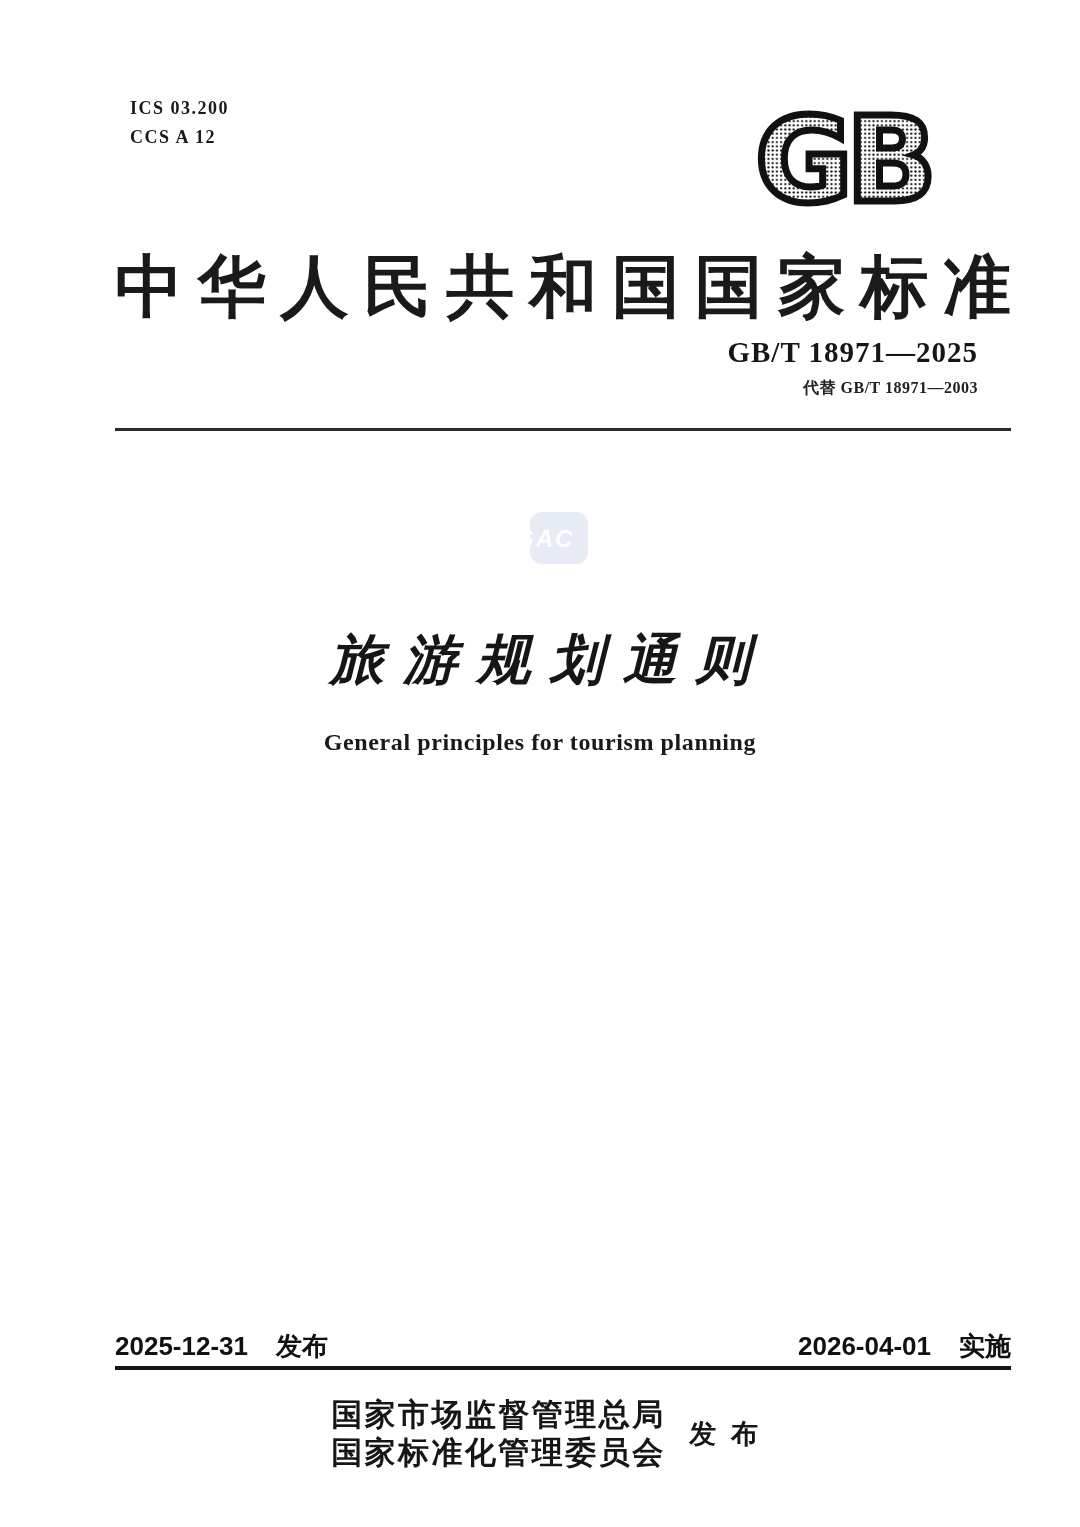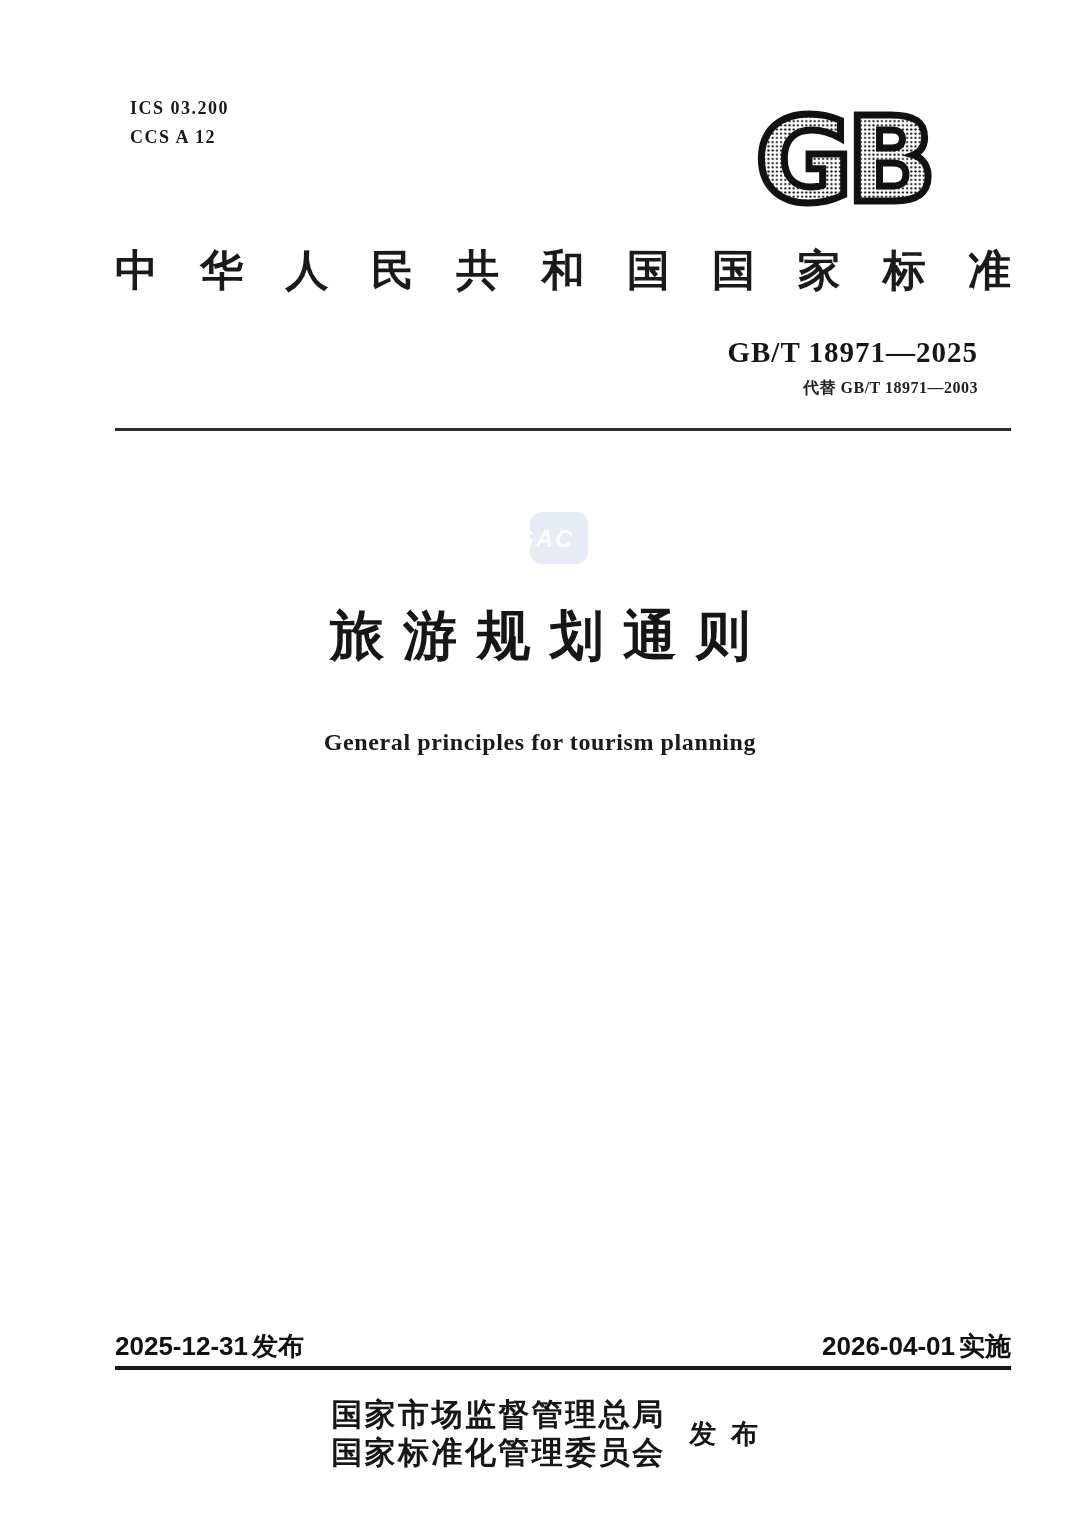--- a/index.html
+++ b/index.html
@@ -21,21 +21,21 @@
     letter-spacing:1.5px; color:#1a1a1a;
   }
 
   
   .gb-logo { position:absolute; left:737px; top:50px; width:213px; height:115px; }
 
   
   .header-title {
     position:absolute; left:115px; top:194px; width:896px;
     font-family:"Liberation Serif","DejaVu Serif",serif;
-    font-weight:700; font-size:43px; color:#1a1a1a;
+    font-weight:700; font-size:68px; color:#1a1a1a;
     text-align:justify; text-align-last:justify;
   }
 
   .std-code {
     position:absolute; right:102px; top:288px;
     font-family:"Liberation Serif","DejaVu Serif",serif;
     font-weight:bold; font-size:29px; letter-spacing:1px; color:#161616;
     text-align:right;
   }
   .replaces {
@@ -58,39 +58,39 @@
   }
   .wm-text {
     position:absolute; left:0; top:17px; width:92px; text-align:center;
     font-style:italic; font-weight:bold; font-size:24px;
     color:rgba(255,255,255,0.95); letter-spacing:2px;
     font-family:"Liberation Sans",sans-serif;
   }
 
   
   .title-cn {
-    position:absolute; left:330px; top:552px; width:420px;
+    position:absolute; left:330px; top:576px; width:420px;
     font-family:"Liberation Sans","DejaVu Sans",sans-serif;
     font-weight:bold; font-size:54px; color:#161616;
-    text-align:justify; text-align-last:justify;
+    text-align:justify; text-align-last:justify;font-style:italic;
   }
   .title-en {
     position:absolute; left:0; top:681px; width:100%;
     text-align:center;
     font-family:"Liberation Serif","DejaVu Serif",serif;
     font-weight:bold; font-size:24px; letter-spacing:0.6px; color:#1a1a1a;
   }
 
   
   .date-row {
     position:absolute; left:115px; top:1281px; width:896px;
     display:flex; justify-content:space-between;
     font-weight:bold; font-size:26px; color:#111;
   }
-  .date-item { display:flex; gap:4px; align-items:baseline; }
+  .date-item { display:flex; gap:28px; align-items:baseline; }
 
   .rule-bottom {
     position:absolute; left:115px; top:1318px; width:896px; height:4px;
     background:#161616;
   }
 
   
   .issuer {
     position:absolute; left:0; top:1348px; width:100%;
     display:flex; justify-content:center; align-items:center; gap:26px;

